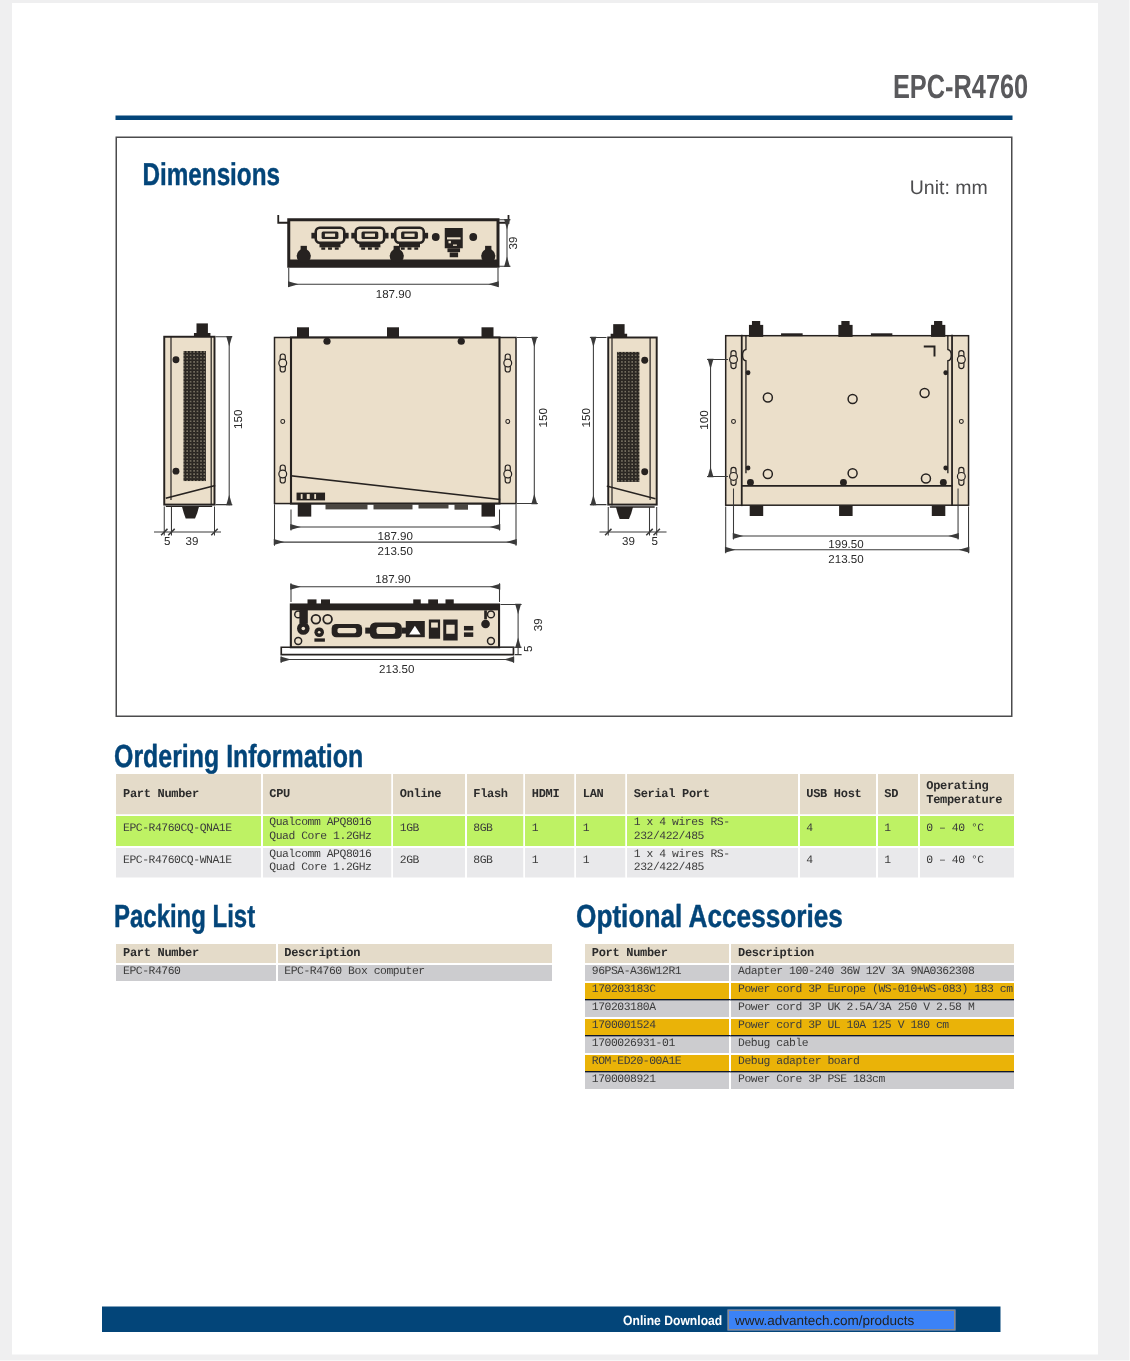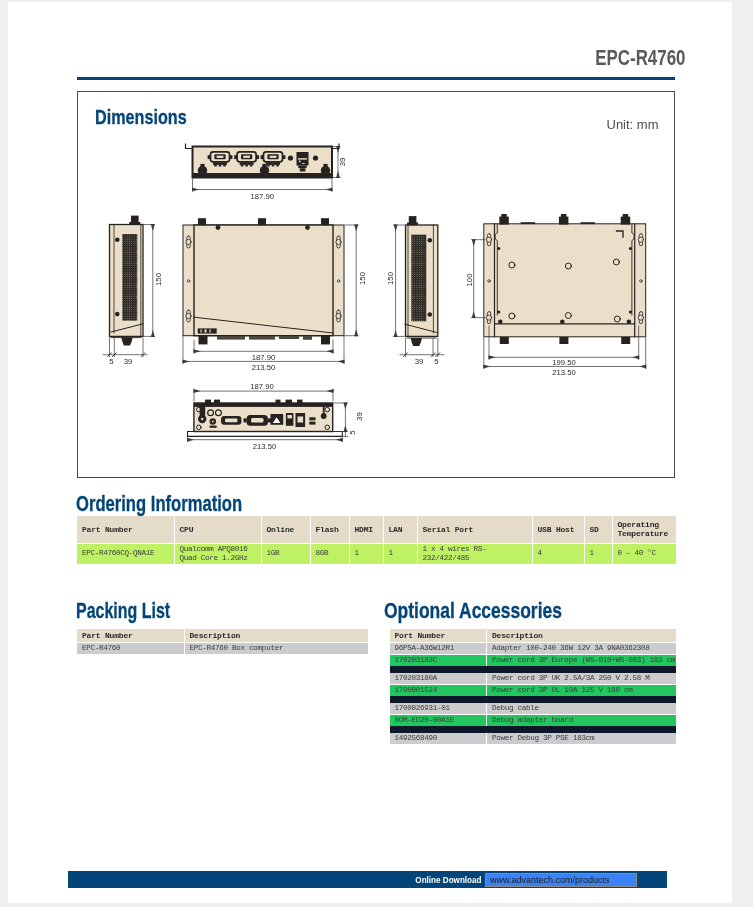--- a/index.html
+++ b/index.html
@@ -440,20 +440,32 @@
             <td>1GB</td>
             <td>8GB</td>
         <td>1</td>
             <td>1</td>
             <td>1 x 4 wires RS-232/422/485</td>
             <td>4</td>
             <td>1</td>
             <td>0 – 40 °C</td>
       </tr>
 
+      <tr class="r2">
+        <td>EPC-R4760CQ-WNA1E</td>
+            <td>Qualcomm APQ8016 Quad Core 1.2GHz</td>
+            <td>2GB</td>
+            <td>8GB</td>
+        <td>1</td>
+            <td>1</td>
+            <td>1 x 4 wires RS-232/422/485</td>
+            <td>4</td>
+            <td>1</td>
+            <td>0 – 40 °C</td>
+      </tr>
     </tbody>
       </table>
   </div>
 
   <div class="sect" style="left:67.5px;top:598.5px;transform:scaleX(0.75);">Packing List</div>
 
   <div class="abs" style="left:69px;top:626.5px;">
     <table style="width:291px;font-size:7.6px;letter-spacing:-0.3px;">
       <colgroup>
           <col style="width:107px">
@@ -506,22 +518,22 @@
           </tr>
       <tr class="r1s">
             <td>1700026931-01</td>
             <td>Debug cable</td>
           </tr>
       <tr class="r2s">
             <td>ROM-ED20-00A1E</td>
             <td>Debug adapter board</td>
           </tr>
       <tr class="r1s">
-            <td>1492568490</td>
-            <td>Power Debug 3P PSE 183cm</td>
+            <td>1700008921</td>
+            <td>Power Core 3P PSE 183cm</td>
           </tr>
     </tbody>
       </table>
   </div>
 
   <div class="abs" style="left:60px;top:869px;width:599px;height:17px;background:#034579;">
 
     <span class="abs" style="right:186px;top:3.5px;font-size:9px;font-weight:bold;color:#fff;white-space:nowrap;transform:scaleX(0.9);transform-origin:right center;">Online Download</span>
 
     <div class="abs" style="left:417px;top:2px;width:150px;height:12px;background:#3b82f6;border:0.7px solid #8a8a8a;">
@@ -536,16 +548,16 @@
   tr.r1 td{background:#bef264;height:20px;vertical-align:middle;color:#3c3c3c;
           padding:0 0 0 5px;border-right:1px solid #fff;border-bottom:1px solid #fff;line-height:9px;}
   tr.r2 td{background:#e9e9eb;height:20px;vertical-align:middle;color:#3c3c3c;
           padding:0 0 0 5px;border-right:1px solid #fff;line-height:9px;}
   tr.h td:last-child,tr.r1 td:last-child,tr.r2 td:last-child{border-right:none;}
   
   tr.h2 td{background:#e4dbc9;font-weight:bold;color:#2b2b2b;height:13px;font-size:8px;letter-spacing:-0.2px;vertical-align:middle;
           padding:0 0 0 5px;border-right:1px solid #fff;border-bottom:1px solid #fff;}
   tr.r1s td{background:#cccccf;height:11px;vertical-align:middle;color:#3c3c3c;
           padding:0 0 0 5px;border-right:1px solid #fff;border-bottom:1px solid #fff;}
-  tr.r2s td{background:#22c55e;height:11px;vertical-align:middle;color:#3c3c3c;
-          padding:0 0 0 5px;border-right:1px solid #fff;border-bottom:7px solid #0f172a;}
+  tr.r2s td{background:#eab308;height:11px;vertical-align:middle;color:#3c3c3c;
+          padding:0 0 0 5px;border-right:1px solid #fff;border-bottom:1px solid #0f172a;}
   tr.h2 td:last-child,tr.r1s td:last-child,tr.r2s td:last-child{border-right:none;}
 </style>
 
 </body></html>

